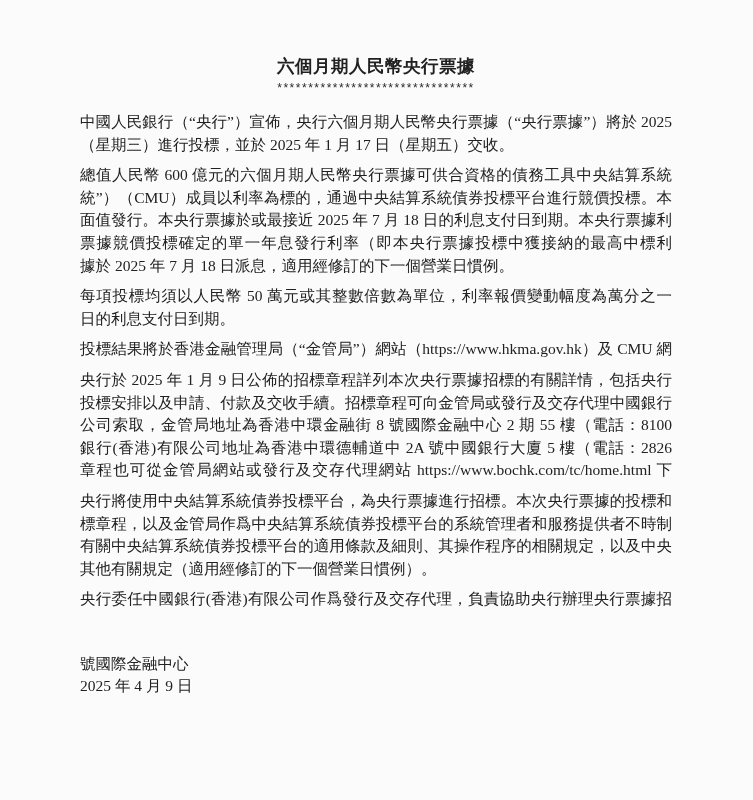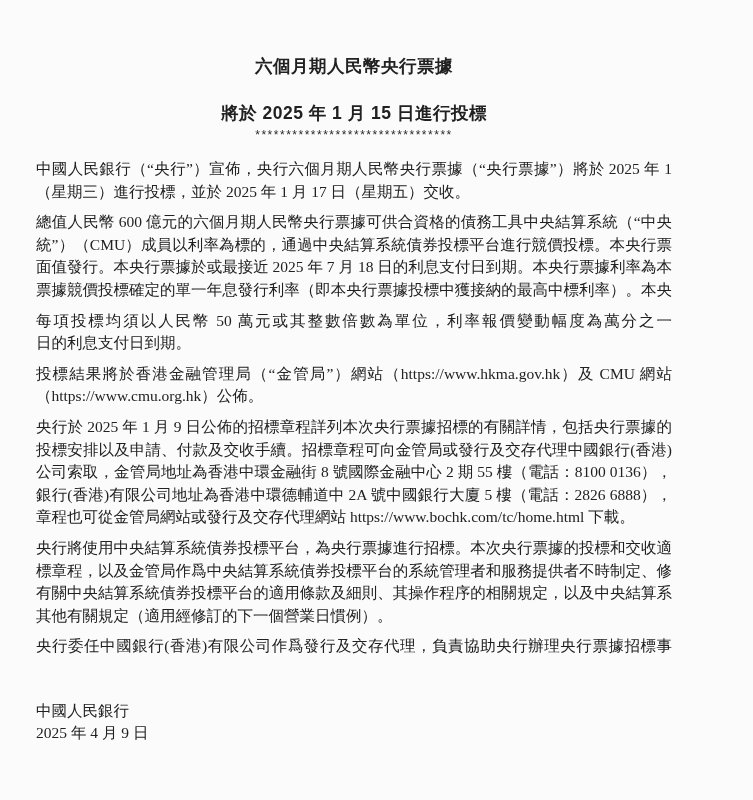--- a/index.html
+++ b/index.html
@@ -11,21 +11,21 @@
     height: 800px;
     background: #fbfbfb;
     color: #212121;
     font-family: "Liberation Serif", "DejaVu Serif", serif;
     overflow: hidden;
   }
   .page {
     box-sizing: border-box;
     width: 753px;
     height: 630px;
-    padding: 56px 81px 0 36px;
+    padding: 56px 81px 0 80px;
   }
   .doc-title {
     margin: 0;
     text-align: center;
     font-family: "Liberation Sans", "DejaVu Sans", sans-serif;
     font-size: 17.5px;
     font-weight: 700;
     line-height: 1.2;
     letter-spacing: 0.5px;
   }
@@ -70,45 +70,44 @@
     font-size: 15.5px;
     line-height: 22.6px;
   }
 </style>
 </head>
 <body>
 
 <div class="page">
 
   <h1 class="doc-title">六個月期人民幣央行票據</h1>
-  <h2 class="doc-subtitle">將於 2025 年 1 月 15 日進行投標</h2>
   <div class="separator">********************************</div>
 
   <div class="doc-body">
 
     <div class="para">
       <div class="line">中國人民銀行（“央行”）宣佈，央行六個月期人民幣央行票據（“央行票據”）將於 2025 年 1 月 15 日</div>
       <div class="line last">（星期三）進行投標，並於 2025 年 1 月 17 日（星期五）交收。</div>
     </div>
 
     <div class="para">
       <div class="line">總值人民幣 600 億元的六個月期人民幣央行票據可供合資格的債務工具中央結算系統（“中央結算系</div>
       <div class="line">統”）（CMU）成員以利率為標的，通過中央結算系統債券投標平台進行競價投標。本央行票據將以</div>
       <div class="line">面值發行。本央行票據於或最接近 2025 年 7 月 18 日的利息支付日到期。本央行票據利率為本央行</div>
       <div class="line">票據競價投標確定的單一年息發行利率（即本央行票據投標中獲接納的最高中標利率）。本央行票</div>
+      <div class="line last">據於 2025 年 7 月 18 日派息，適用經修訂的下一個營業日慣例。</div>
     </div>
 
     <div class="para">
       <div class="line">每項投標均須以人民幣 50 萬元或其整數倍數為單位，利率報價變動幅度為萬分之一（0.01%），保</div>
       <div class="line last">日的利息支付日到期。</div>
     </div>
 
     <div class="para">
       <div class="line">投標結果將於香港金融管理局（“金管局”）網站（https://www.hkma.gov.hk）及 CMU 網站</div>
-      <div class="line last">（https://www.cmu.org.hk）公佈。</div>
     </div>
 
     <div class="para">
       <div class="line">央行於 2025 年 1 月 9 日公佈的招標章程詳列本次央行票據招標的有關詳情，包括央行票據的條款、</div>
       <div class="line">投標安排以及申請、付款及交收手續。招標章程可向金管局或發行及交存代理中國銀行(香港)有限</div>
       <div class="line">公司索取，金管局地址為香港中環金融街 8 號國際金融中心 2 期 55 樓（電話：8100 0136），中國</div>
       <div class="line">銀行(香港)有限公司地址為香港中環德輔道中 2A 號中國銀行大廈 5 樓（電話：2826 6888），招標</div>
       <div class="line last">章程也可從金管局網站或發行及交存代理網站 https://www.bochk.com/tc/home.html 下載。</div>
     </div>
 
@@ -119,17 +118,17 @@
       <div class="line last">其他有關規定（適用經修訂的下一個營業日慣例）。</div>
     </div>
 
     <div class="para">
       <div class="line last">央行委任中國銀行(香港)有限公司作爲發行及交存代理，負責協助央行辦理央行票據招標事宜。</div>
     </div>
 
   </div>
 
   <div class="doc-footer">
-    <div>中國人民銀行</div>
+    <div>號國際金融中心</div>
     <div>2025 年 4 月 9 日</div>
   </div>
 
 </div>
 
 </body></html>

